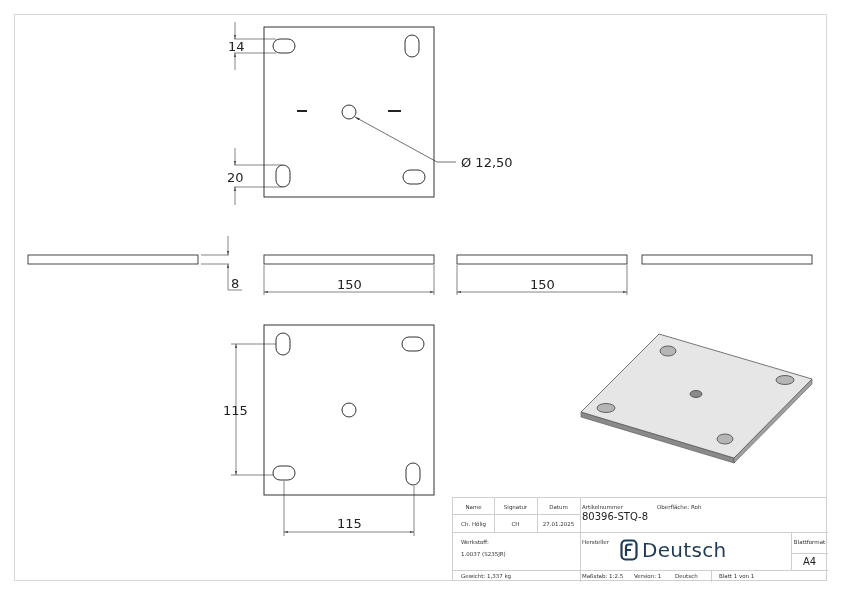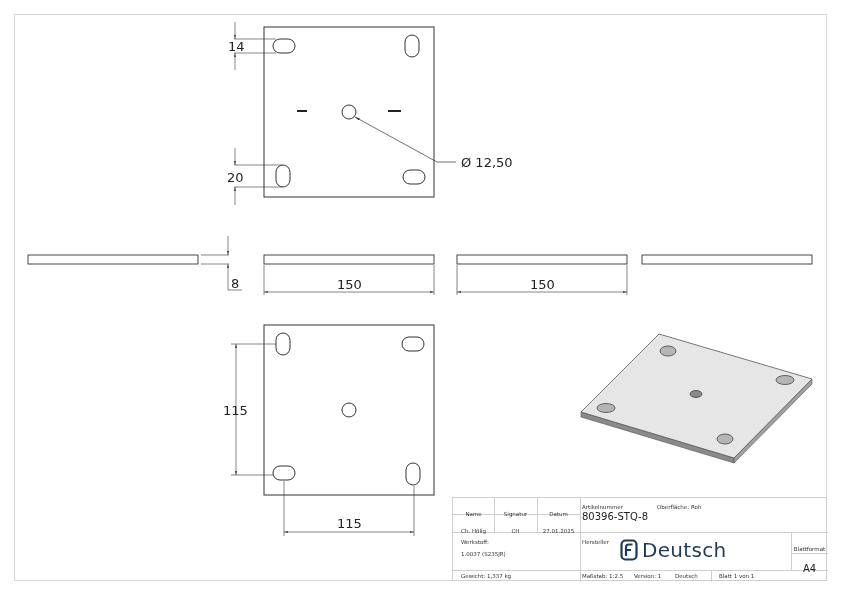--- a/index.html
+++ b/index.html
@@ -4,21 +4,21 @@
 <style>
   html, body { margin: 0; padding: 0; background: #ffffff; }
   body { width: 842px; height: 596px; position: relative; overflow: hidden; font-family: "DejaVu Sans", sans-serif; color: #222; }
   .sheet-border { position: absolute; left: 14px; top: 14px; width: 813px; height: 567px; border: 1px solid #d8d8d8; box-sizing: border-box; }
   svg.drawing { position: absolute; left: 0; top: 0; }
   .dim-text { font-family: "DejaVu Sans", sans-serif; font-size: 13px; fill: #222; }
   
   .tb { position: absolute; left: 452px; top: 497px; width: 375px; height: 84px; border: 1px solid #cfcfcf; box-sizing: border-box; font-size: 5.5px; color: #333; }
   .tb .cell { position: absolute; box-sizing: border-box; border-color: #cfcfcf; border-style: solid; border-width: 0; }
   .tb .lbl { position: absolute; white-space: nowrap; }
-  .tb .center { text-align: center; margin-top: 7px; }
+  .tb .center { text-align: center; }
   .brand { position: absolute; left: 620px; top: 538px; display: flex; align-items: center; color: #1f3a56; }
   .brand-text { font-size: 20px; letter-spacing: 0.3px; font-family: "DejaVu Sans", sans-serif; margin-left: 4px; }
 </style>
 </head>
 <body>
 
 <div class="sheet-border"></div>
 
 <svg class="drawing" width="842" height="596" viewBox="0 0 842 596">
   <defs>

